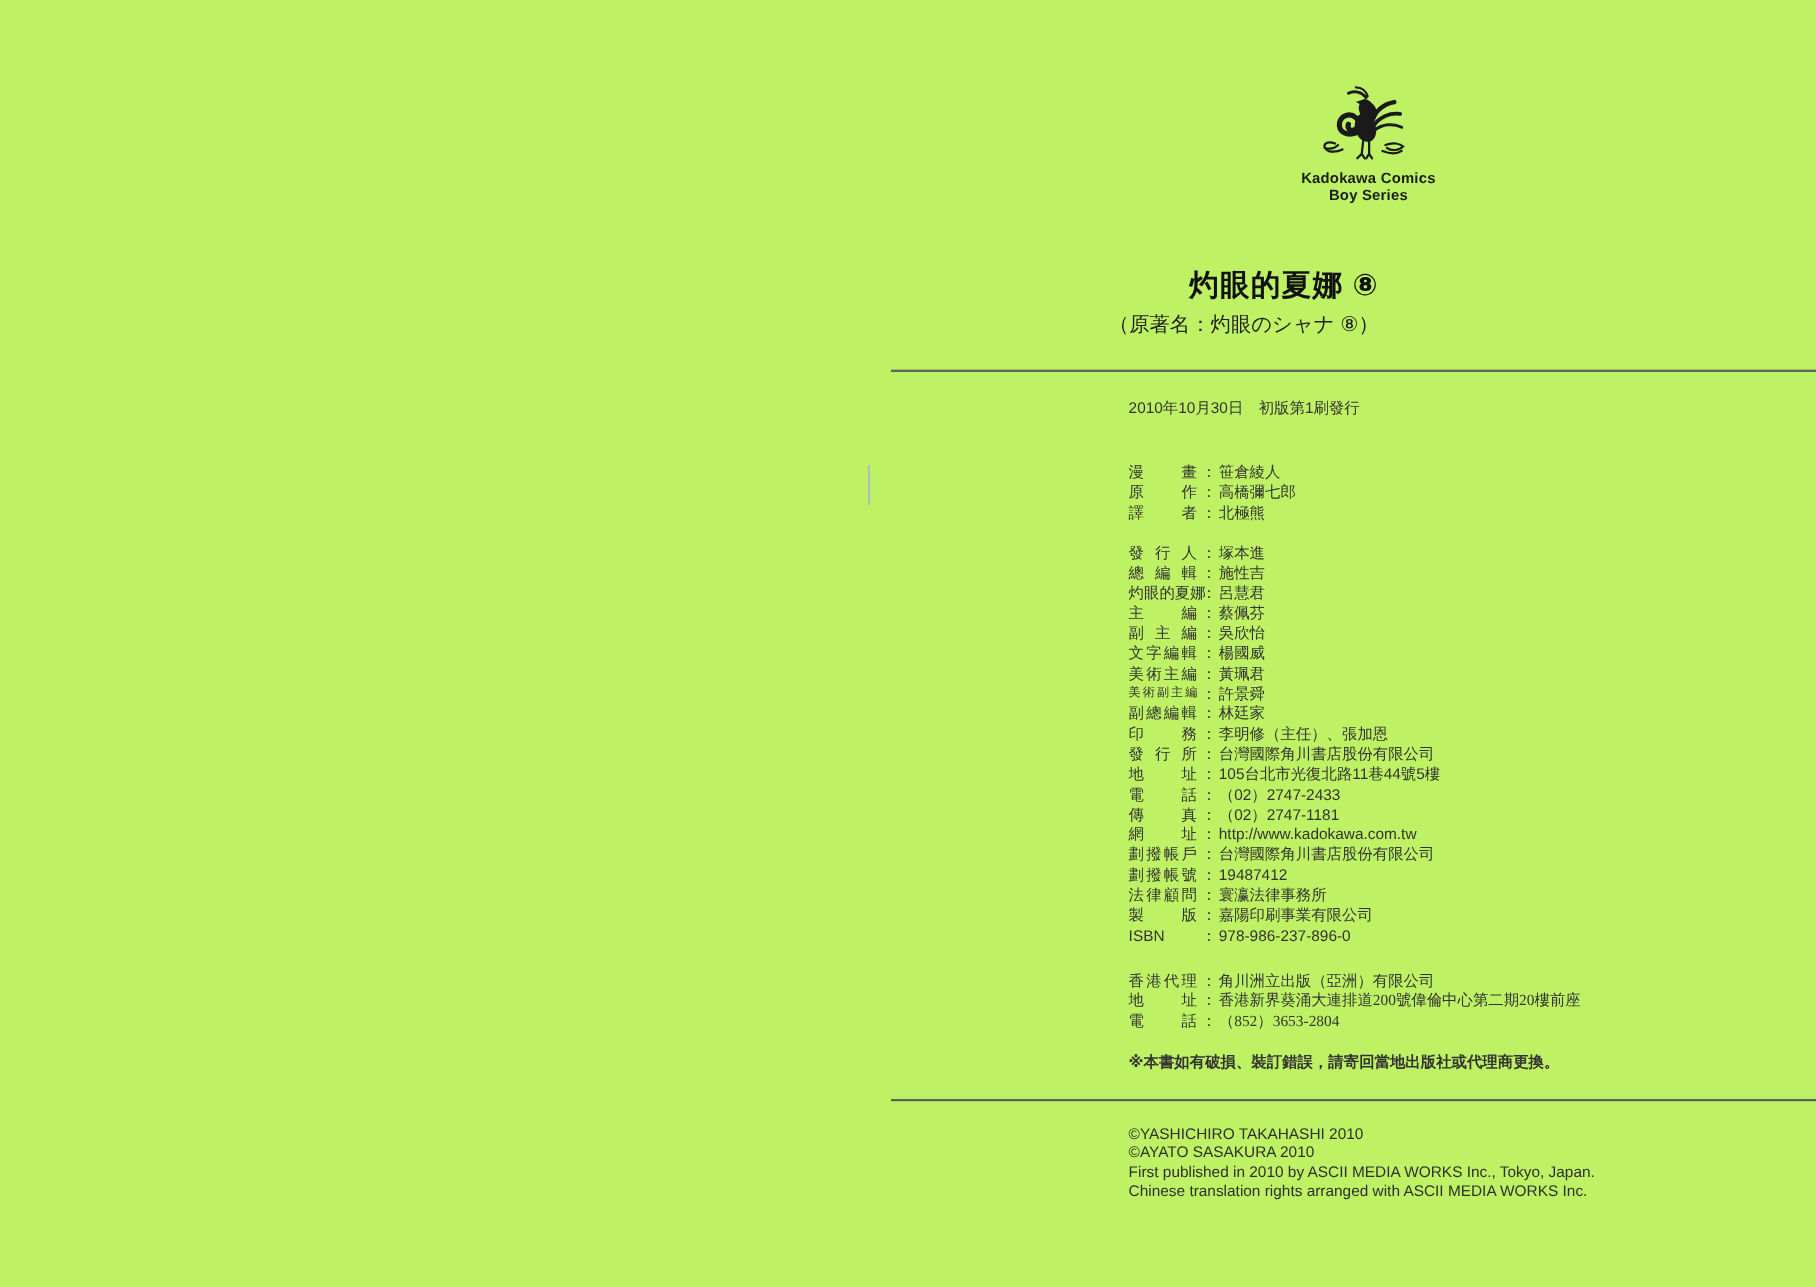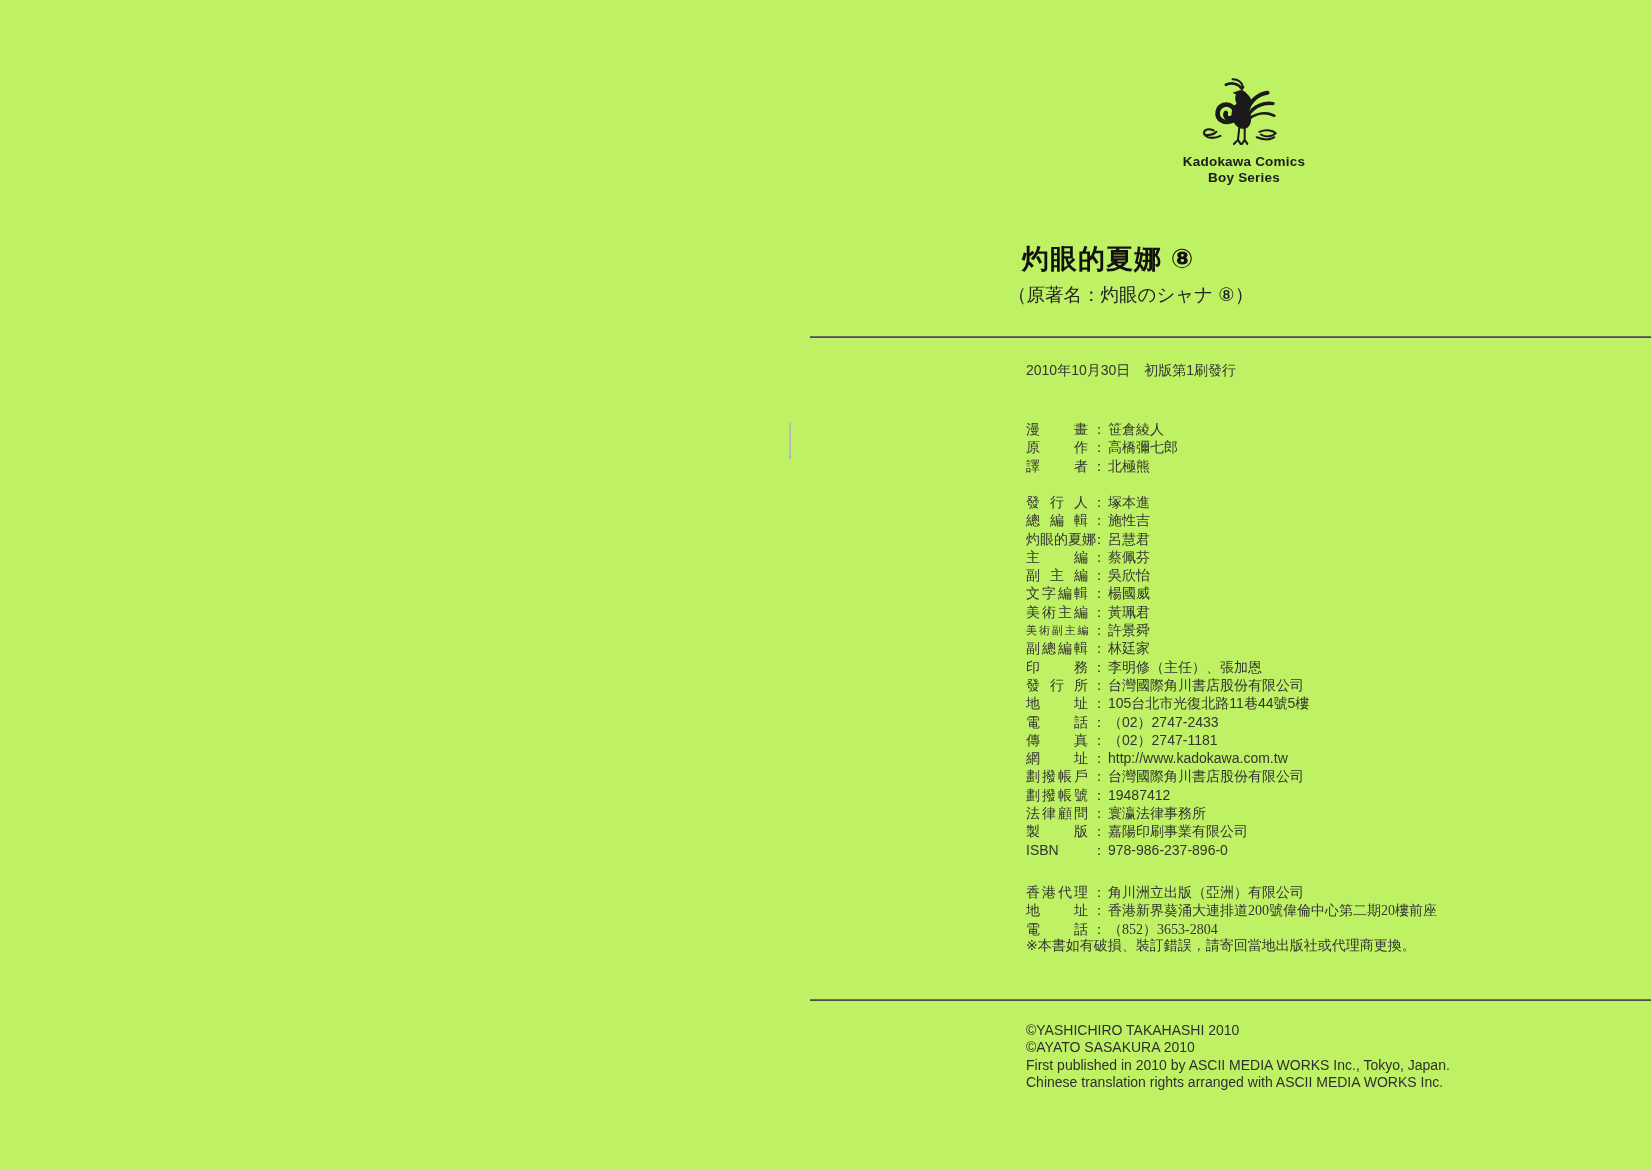--- a/index.html
+++ b/index.html
@@ -29,20 +29,21 @@
     letter-spacing: 0.2px;
   }
   
   .title-block { position: absolute; left: 1022px; top: 241px; }
   .book-title {
     font-size: 27px;
     font-weight: bold;
     color: #111;
     letter-spacing: 1px;
     white-space: nowrap;
+    text-align: right;
   }
   .orig-title {
     margin-top: 5px;
     margin-left: -14px;
     font-size: 18.5px;
     color: #222;
     white-space: nowrap;
   }
   .rule {
     position: absolute;
@@ -73,24 +74,25 @@
     text-align-last: justify;
     -moz-text-align-last: justify;
     white-space: nowrap;
     vertical-align: bottom;
   }
   .credit-label.condensed { font-size: 11px; letter-spacing: -0.5px; }
   .credit-sep { padding: 0 2px 0 4px; }
   .notice-line {
     position: absolute;
     left: 1026px;
-    top: 937px;
+    top: 957px;
     font-size: 14px;
     color: #333;
     white-space: nowrap;
+    font-weight: bold;
   }
   #copyright-block {
     position: absolute;
     left: 1026px;
     top: 1022px;
     font-size: 14px;
     line-height: 17.3px;
     color: #2f2f2f;
   }
   .scan-artifact {

